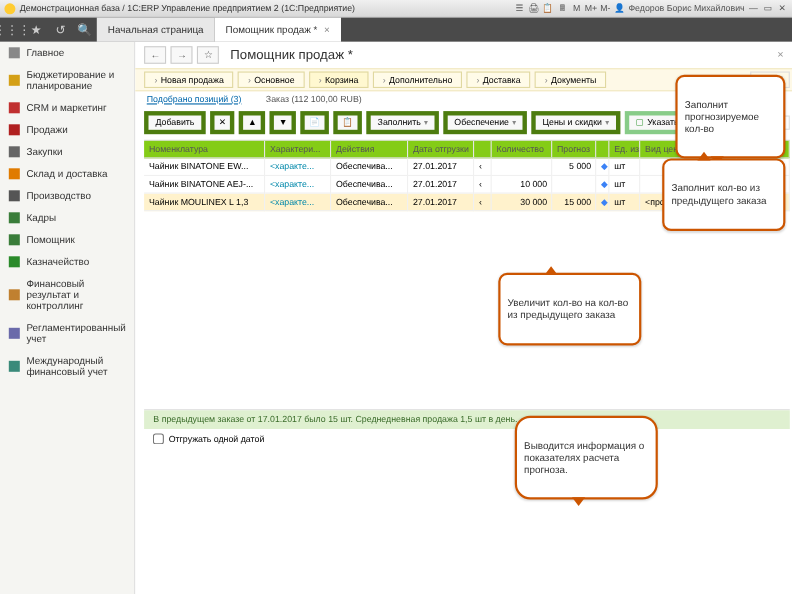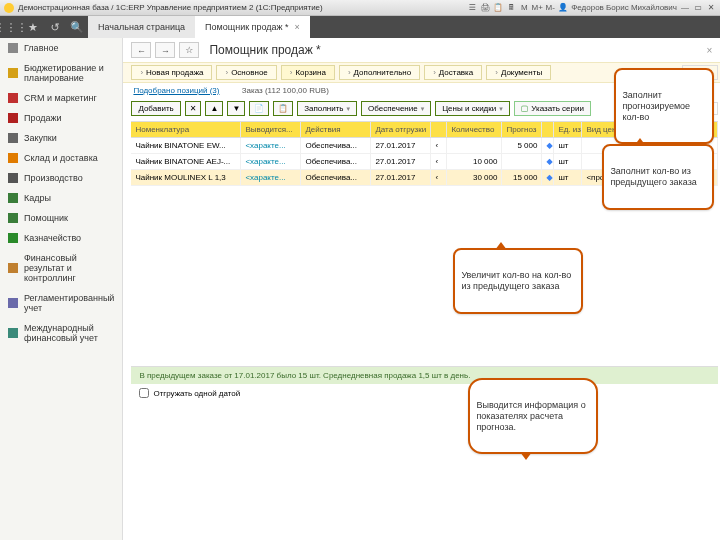--- a/index.html
+++ b/index.html
@@ -33,29 +33,29 @@
 .tabs .ytab { padding: 2px 8px; border: 1px solid #e0d8a0; background: #fffbe8; font-size: 8px; display: flex; align-items: center; gap: 3px; }
 .tabs .ytab .arr { color: #888; }
 .tabs .ytab.act { background: #fff8d0; }
 .tabs .esch { margin-left: auto; font-size: 8px; color: #777; border: 1px solid #ddd; padding: 1px 6px; }
 
 .subinfo { padding: 3px 10px; font-size: 8px; }
 .subinfo .link { color: #0066aa; text-decoration: underline; }
 .subinfo .amt { color: #555; margin-left: 20px; }
 
 .toolbar2 { display: flex; align-items: center; gap: 4px; padding: 3px 8px; flex-wrap: wrap; }
-.toolbar2 .btn { border: 1px solid #4d7c0f; background: #f8f8f8; padding: 2px 6px; font-size: 8px; display: flex; align-items: center; gap: 3px; }
+.toolbar2 .btn { border: 4px solid #4d7c0f; background: #f8f8f8; padding: 2px 6px; font-size: 8px; display: flex; align-items: center; gap: 3px; }
 .toolbar2 .btn.icon { padding: 2px 4px; }
 .toolbar2 .btn.green { border-color: #8c8; }
 .toolbar2 .dd::after { content: " ▾"; color: #888; font-size: 7px; }
 .toolbar2 .esch2 { margin-left: auto; font-size: 8px; color: #777; border: 1px solid #ddd; padding: 1px 6px; }
 
 .grid { border-top: 1px solid #ddd; margin: 2px 8px 0 8px; }
 .grid .hdr, .grid .row { display: grid; grid-template-columns: 110px 60px 70px 60px 16px 55px 40px 12px 28px 40px 48px 48px; font-size: 8px; }
-.grid .hdr { background: #fde047; border-bottom: 1px solid #ddd; }
+.grid .hdr { background: #84cc16; border-bottom: 1px solid #ddd; }
 .grid .hdr > div { padding: 3px 4px; border-right: 1px solid #e5e5e5; color: #555; white-space: nowrap; overflow: hidden; }
 .grid .row > div { padding: 3px 4px; border-right: 1px solid #f0f0f0; border-bottom: 1px solid #f0f0f0; white-space: nowrap; overflow: hidden; }
 .grid .row.sel { background: #fff2cc; }
 .grid .num { text-align: right; }
 .grid .char { color: #0088aa; }
 .grid .dot { color: #3b82f6; text-align: center; }
 .grid .price { text-align: right; color: #aa7700; }
 
 .gridspace { flex: 0 0 auto; height: 180px; }
 
@@ -206,21 +206,21 @@
       <div class="btn green">
           <span style="color:#3a9a3a">▢</span> 
           <span>Указать серии</span>
         </div>
       <div class="esch2">Еще ▾</div>
     </div>
 
     <div class="grid">
       <div class="hdr" id="ghdr">
           <div>Номенклатура</div>
-          <div>Выводится...</div>
+          <div>Характери...</div>
           <div>Действия</div>
           <div>Дата отгрузки</div>
           <div></div>
           <div>Количество</div>
           <div>Прогноз</div>
           <div></div>
           <div>Ед. изм.</div>
           <div>Вид цены</div>
           <div>Заказ</div>
           <div></div>

